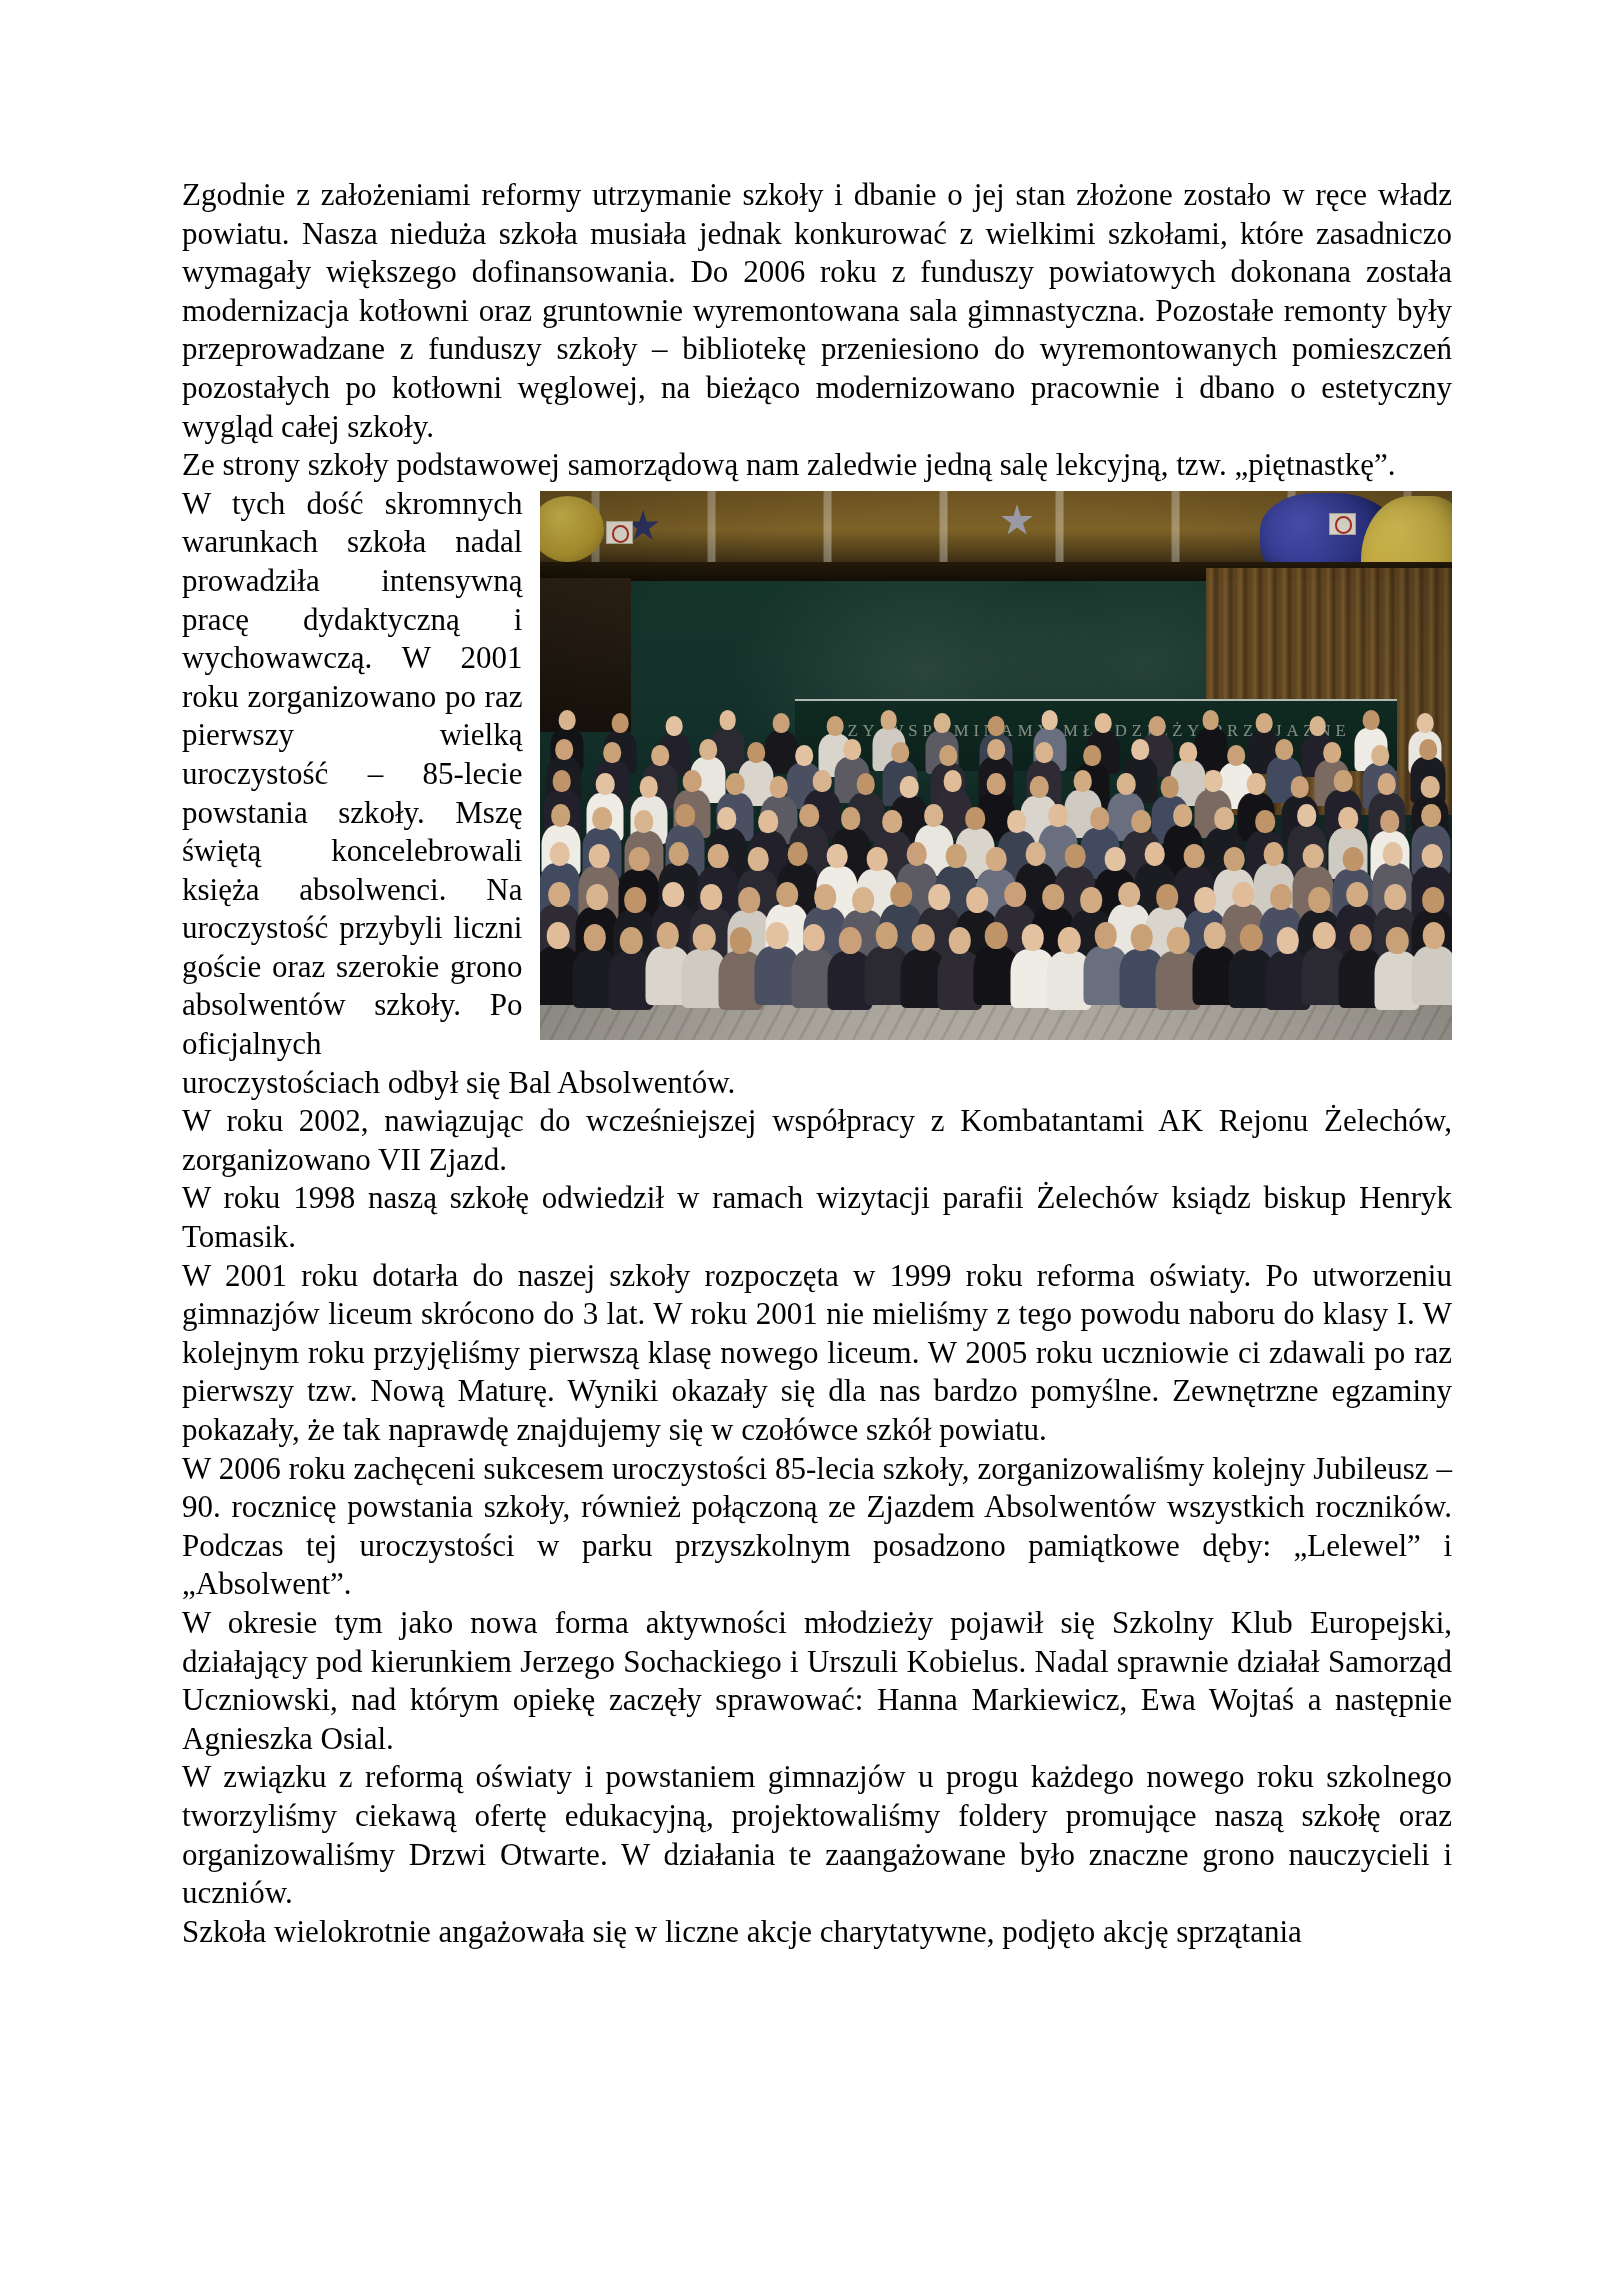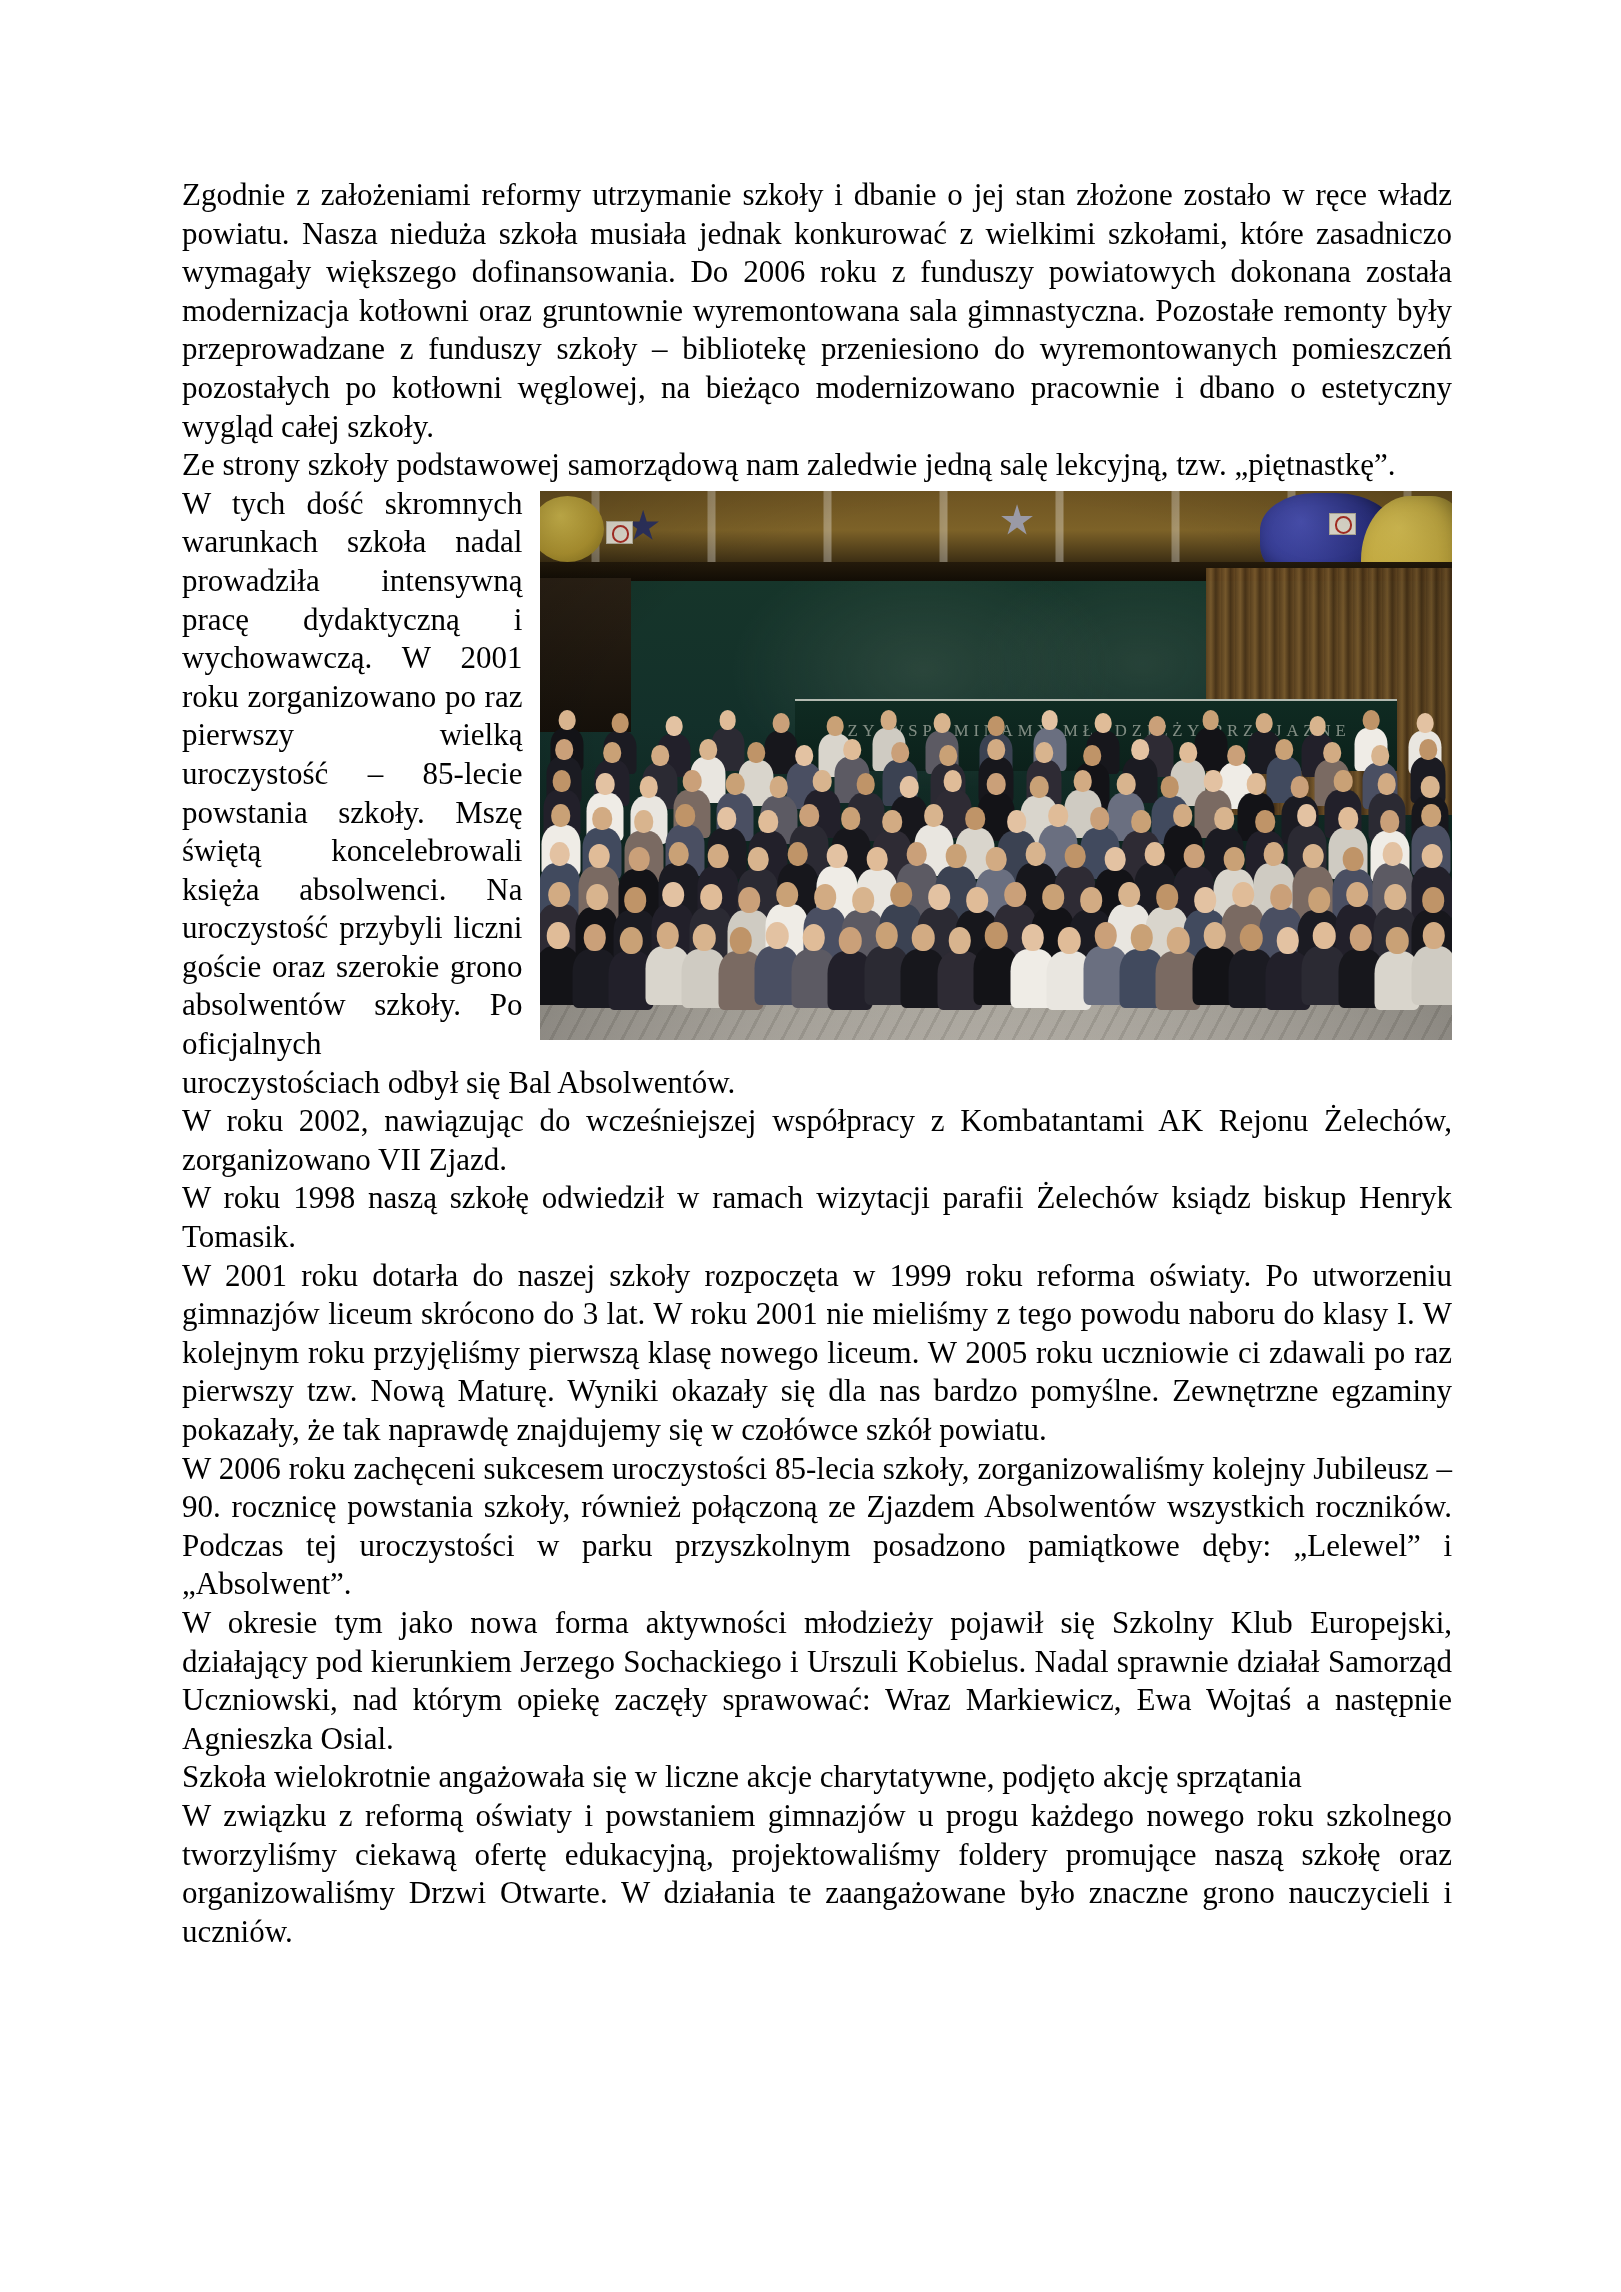--- a/index.html
+++ b/index.html
@@ -861,19 +861,19 @@
     </div>
 
     <p class="para">W tych dość skromnych warunkach szkoła nadal prowadziła intensywną pracę dydaktyczną i wychowawczą. W 2001 roku zorganizowano po raz pierwszy wielką uroczystość – 85-lecie powstania szkoły. Mszę świętą koncelebrowali księża absolwenci. Na uroczystość przybyli liczni goście oraz szerokie grono absolwentów szkoły. Po oficjalnych uroczystościach odbył się Bal Absolwentów.</p>
 
     <div class="clearfix"></div>
 
     <p class="para">W roku 2002, nawiązując do wcześniejszej współpracy z Kombatantami AK Rejonu Żelechów, zorganizowano VII Zjazd.</p>
     <p class="para">W roku 1998 naszą szkołę odwiedził w ramach wizytacji parafii Żelechów ksiądz biskup Henryk Tomasik.</p>
     <p class="para">W 2001 roku dotarła do naszej szkoły rozpoczęta w 1999 roku reforma oświaty. Po utworzeniu gimnazjów liceum skrócono do 3 lat. W roku 2001 nie mieliśmy z tego powodu naboru do klasy I. W kolejnym roku przyjęliśmy pierwszą klasę nowego liceum. W 2005 roku uczniowie ci zdawali po raz pierwszy tzw. Nową Maturę. Wyniki okazały się dla nas bardzo pomyślne. Zewnętrzne egzaminy pokazały, że tak naprawdę znajdujemy się w czołówce szkół powiatu.</p>
     <p class="para">W 2006 roku zachęceni sukcesem uroczystości 85-lecia szkoły, zorganizowaliśmy kolejny Jubileusz – 90. rocznicę powstania szkoły, również połączoną ze Zjazdem Absolwentów wszystkich roczników. Podczas tej uroczystości w parku przyszkolnym posadzono pamiątkowe dęby: „Lelewel” i „Absolwent”.</p>
-    <p class="para">W okresie tym jako nowa forma aktywności młodzieży pojawił się Szkolny Klub Europejski, działający pod kierunkiem Jerzego Sochackiego i Urszuli Kobielus. Nadal sprawnie działał Samorząd Uczniowski, nad którym opiekę zaczęły sprawować: Wraz Markiewicz, Ewa Wojtaś a następnie Agnieszka Osial.</p>
+    <p class="para">W okresie tym jako nowa forma aktywności młodzieży pojawił się Szkolny Klub Europejski, działający pod kierunkiem Jerzego Sochackiego i Urszuli Kobielus. Nadal sprawnie działał Samorząd Uczniowski, nad którym opiekę zaczęły sprawować: Hanna Markiewicz, Ewa Wojtaś a następnie Agnieszka Osial.</p>
+    <p class="para">W związku z reformą oświaty i powstaniem gimnazjów u progu każdego nowego roku szkolnego tworzyliśmy ciekawą ofertę edukacyjną, projektowaliśmy foldery promujące naszą szkołę oraz organizowaliśmy Drzwi Otwarte. W działania te zaangażowane było znaczne grono nauczycieli i uczniów.</p>
     <p class="para">Szkoła wielokrotnie angażowała się w liczne akcje charytatywne, podjęto akcję sprzątania</p>
-    <p class="para">W związku z reformą oświaty i powstaniem gimnazjów u progu każdego nowego roku szkolnego tworzyliśmy ciekawą ofertę edukacyjną, projektowaliśmy foldery promujące naszą szkołę oraz organizowaliśmy Drzwi Otwarte. W działania te zaangażowane było znaczne grono nauczycieli i uczniów.</p>
 
   </div>
 </div>
 
 
 </body></html>

